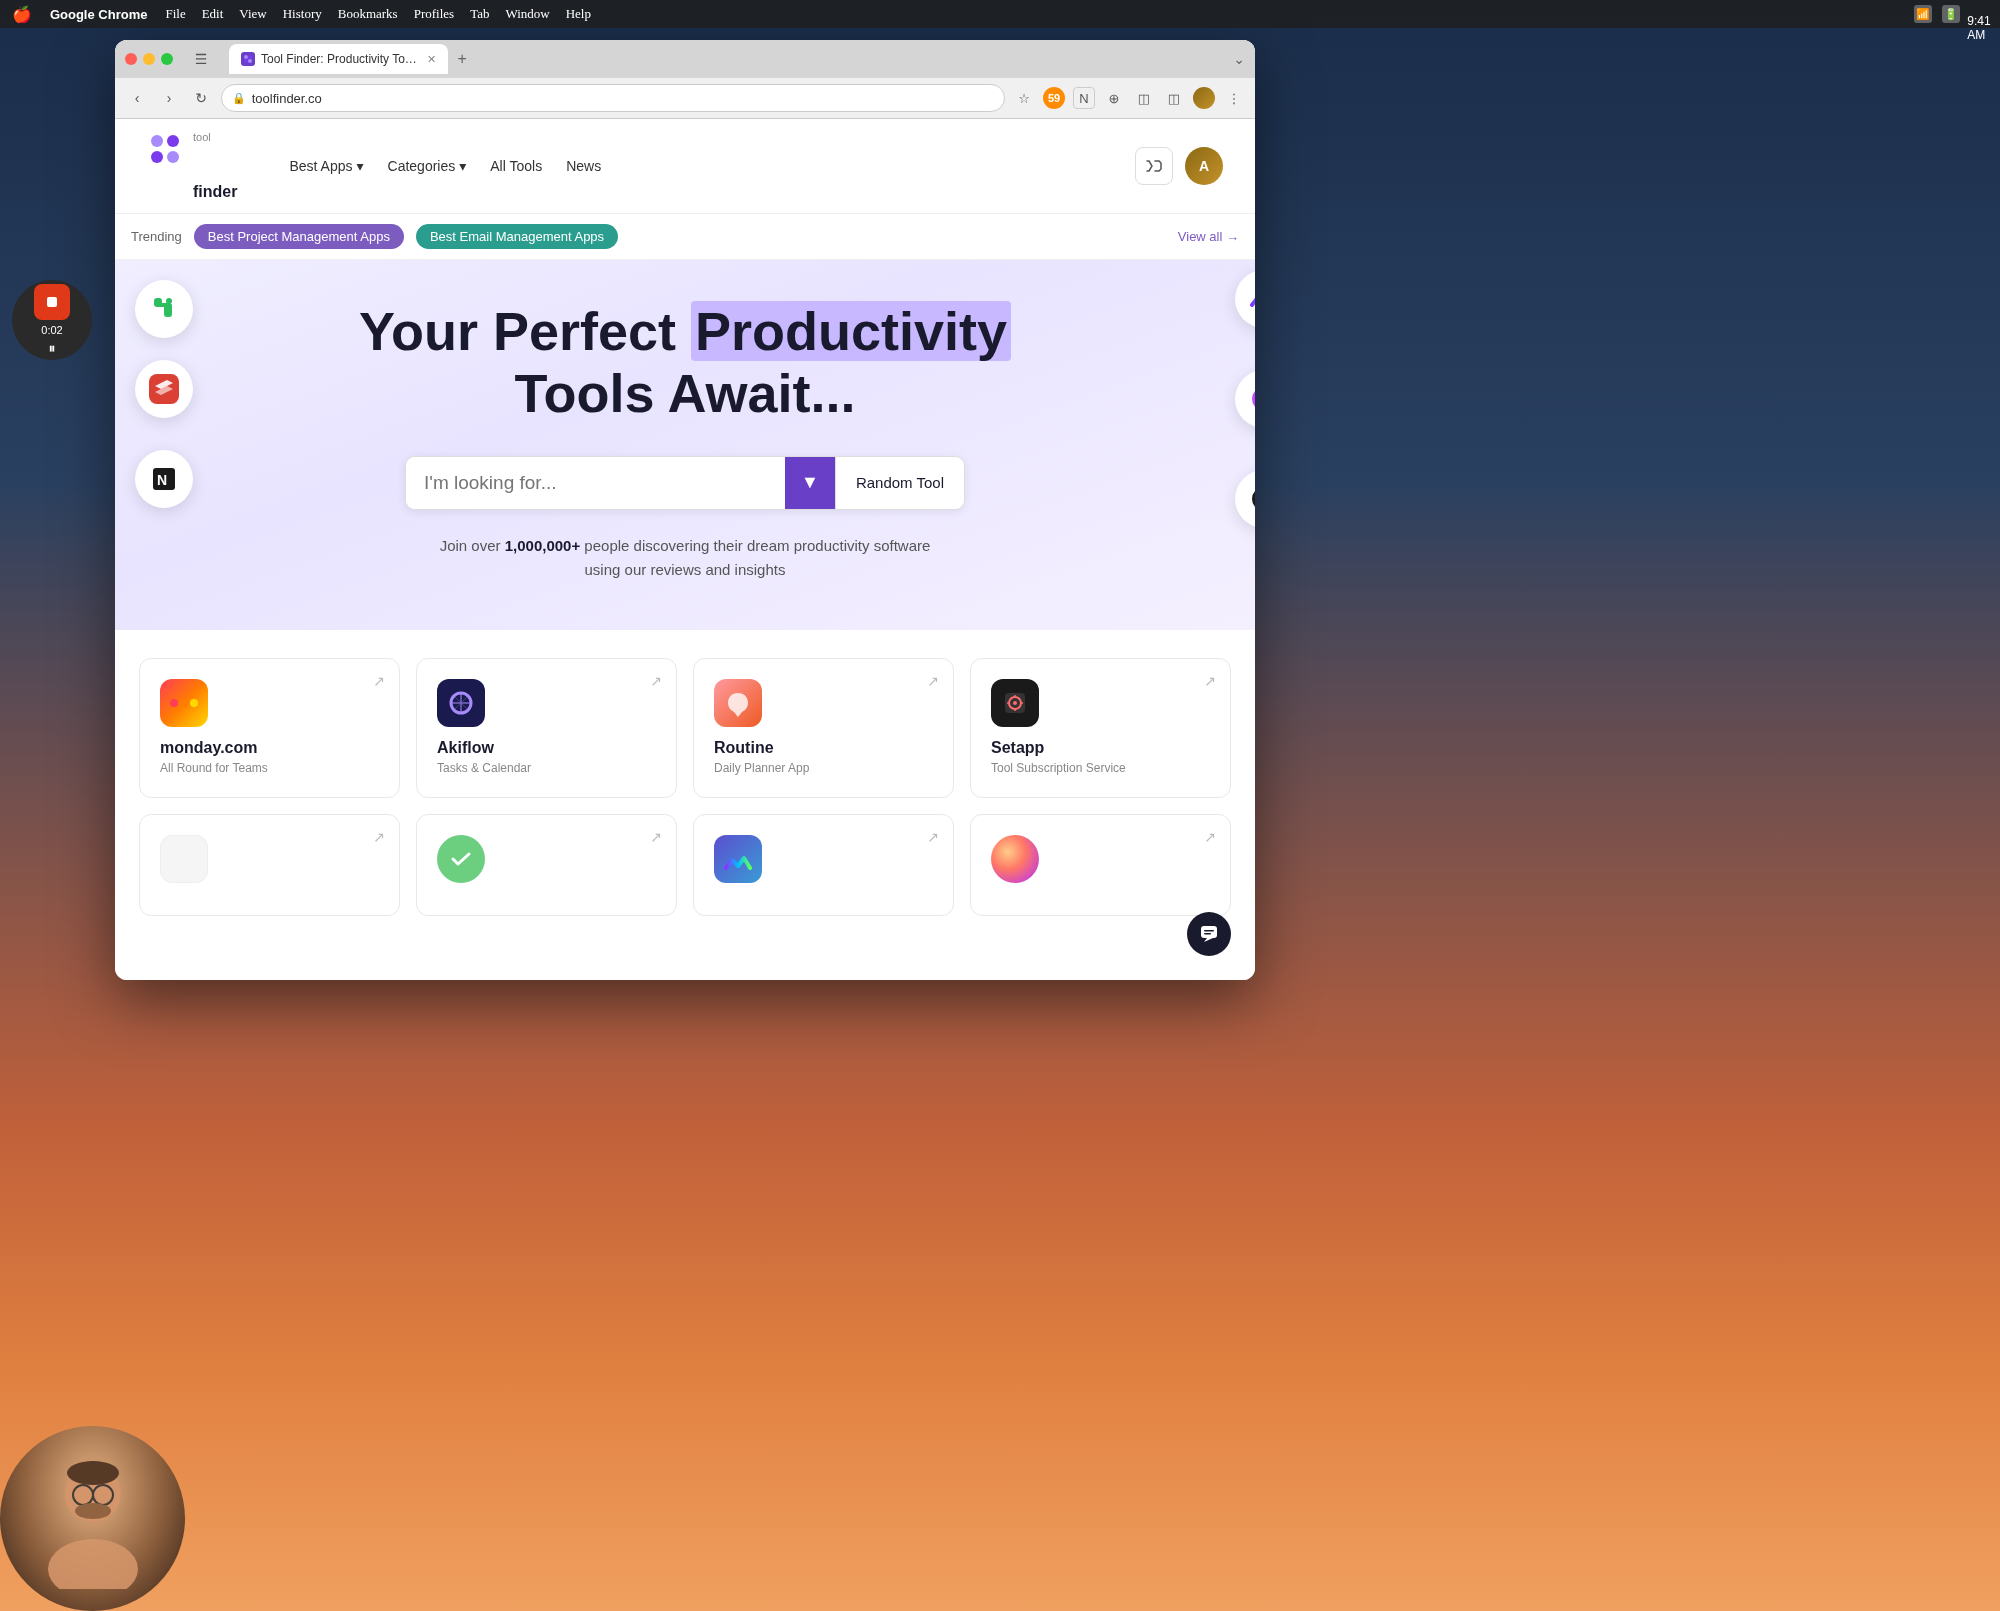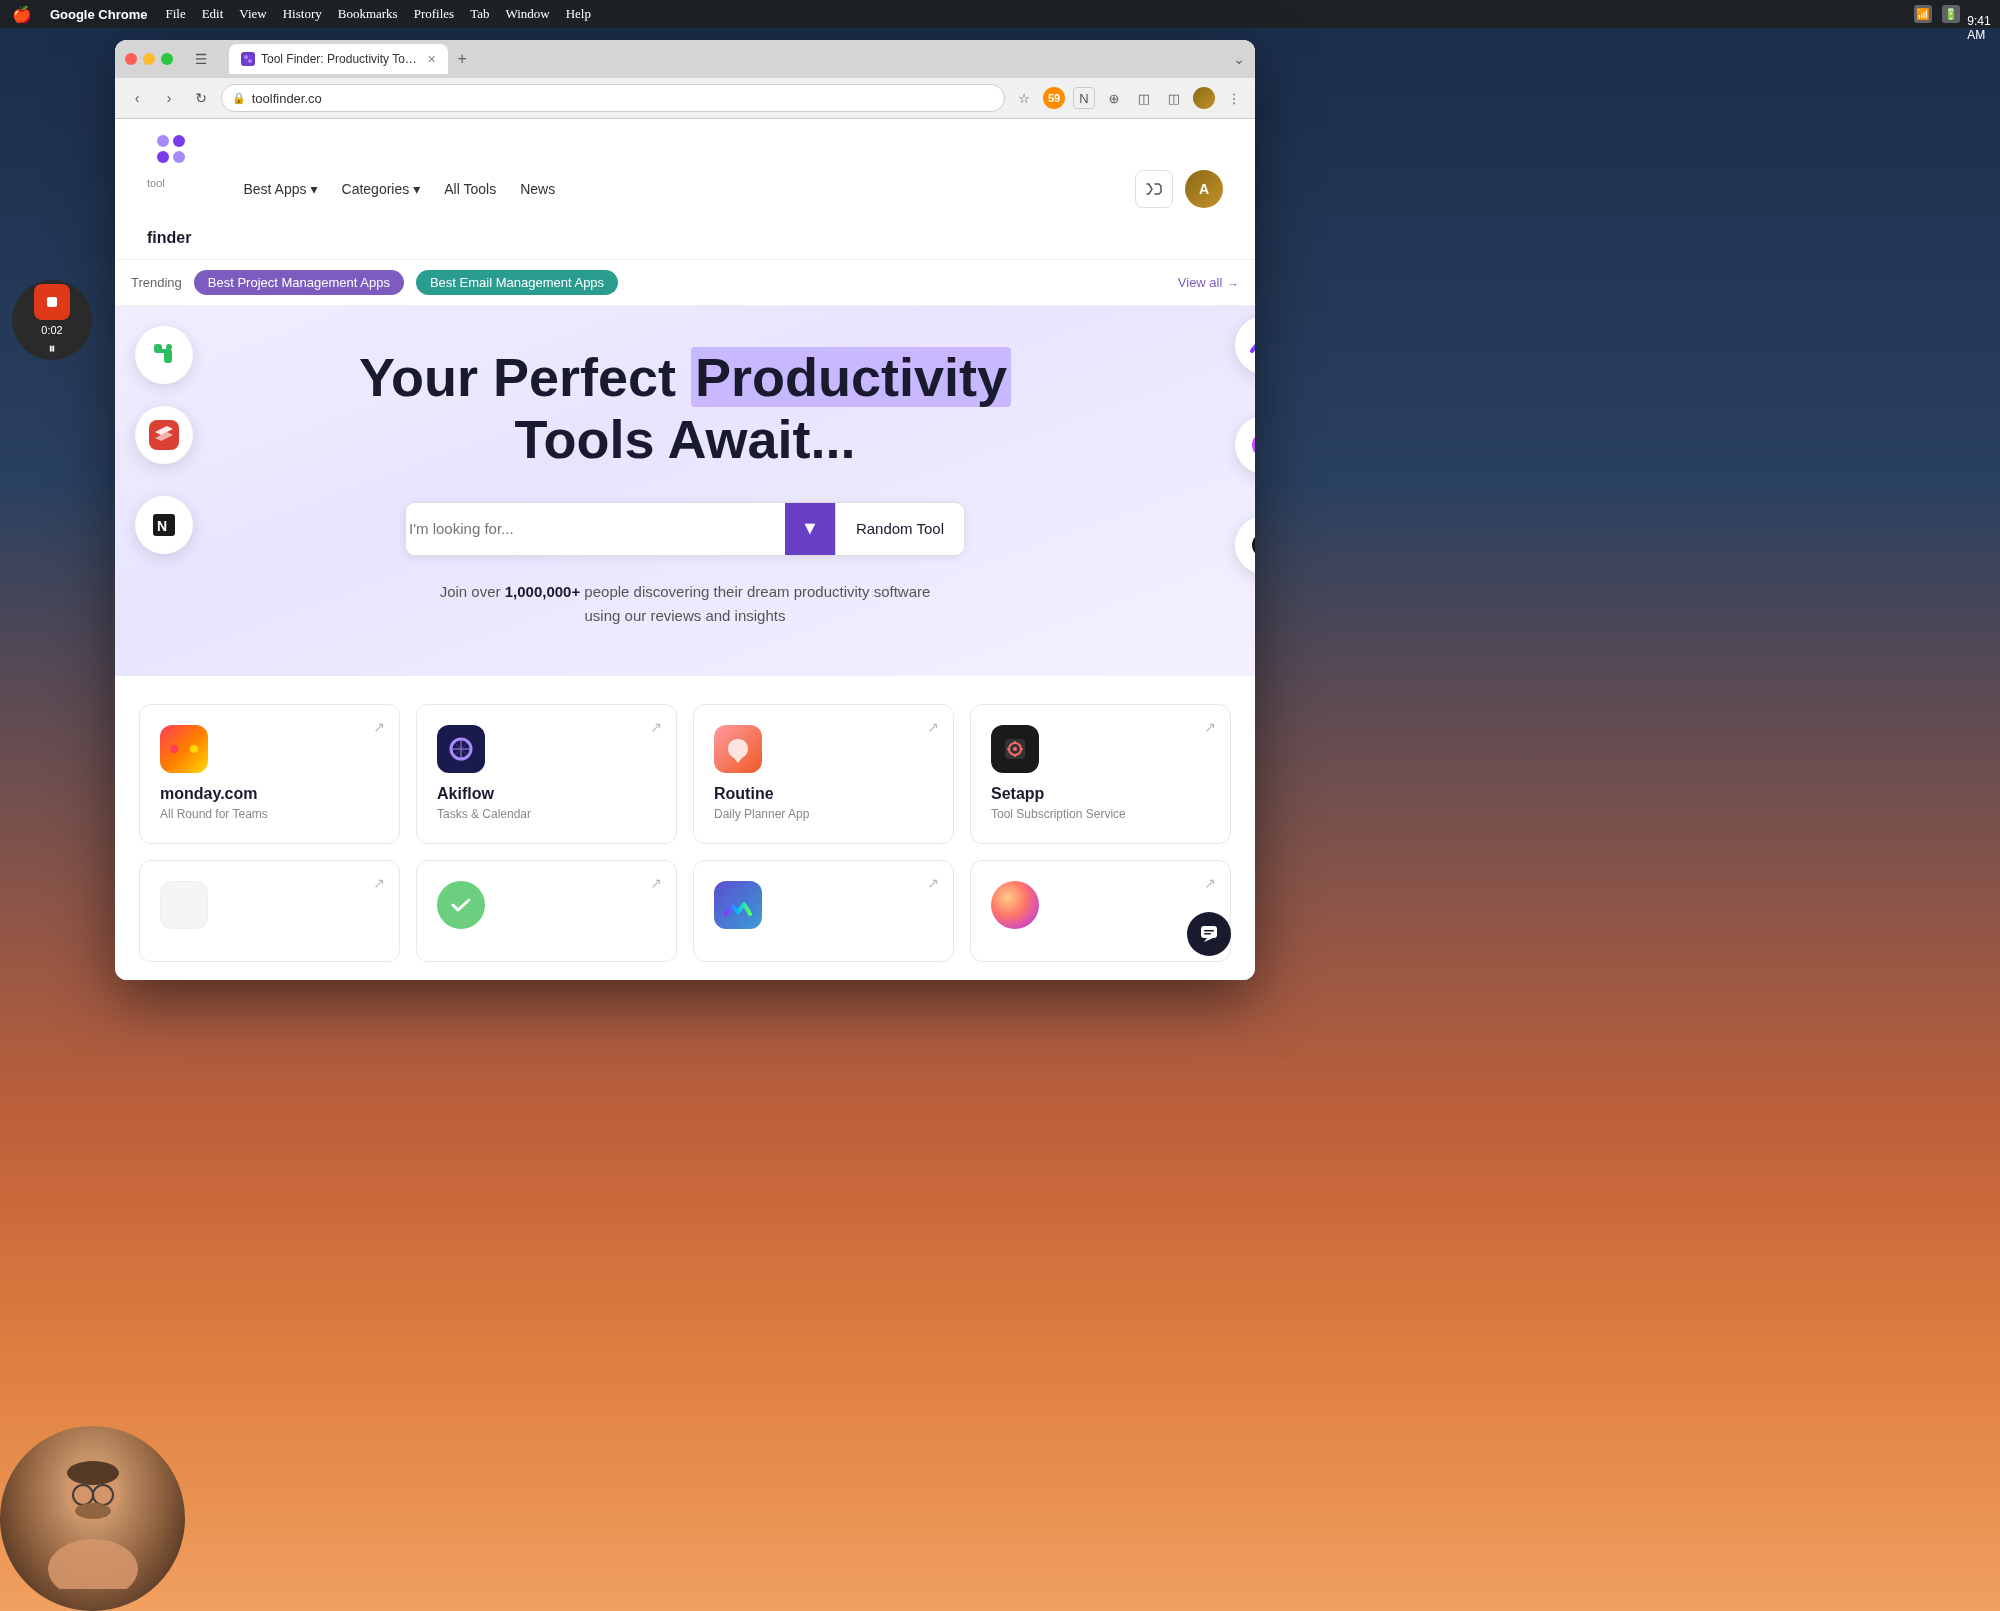--- a/index.html
+++ b/index.html
@@ -181,22 +181,22 @@
 
     
     .site-nav {
       display: flex;
       align-items: center;
       padding: 12px 32px;
       border-bottom: 1px solid #f0f0f0;
       gap: 32px;
     }
     .logo {
-      display: flex; align-items: flex-end; gap: 8px;
-      font-size: 18px; font-weight: 700; color: #1a1a2e; flex-direction: column;
+      display: flex; align-items: flex-start; gap: 8px;
+      font-size: 18px; font-weight: 700; color: #1a1a2e;
     }
     .nav-links {
       display: flex; gap: 24px; align-items: center; margin-left: 20px;
     }
     .nav-link {
       font-size: 14px; color: #333; cursor: pointer;
       display: flex; align-items: center; gap: 4px;
     }
     .nav-right {
       margin-left: auto;
@@ -281,22 +281,22 @@
       border-radius: 10px;
       border: 1px solid #ddd;
       overflow: hidden;
       box-shadow: 0 2px 10px rgba(0,0,0,0.08);
     }
     .search-input {
       flex: 1;
       height: 52px;
       border: none;
       outline: none;
-      padding: 0 3px;
-      font-size: 15px;
+      padding: 0 18px;
+      font-size: 19px;
       color: #999;
     }
     .search-dropdown-btn {
       width: 50px; height: 52px;
       background: #6a3fc8;
       display: flex; align-items: center; justify-content: center;
       color: white; font-size: 18px;
       cursor: pointer;
     }
     .random-tool-btn {

